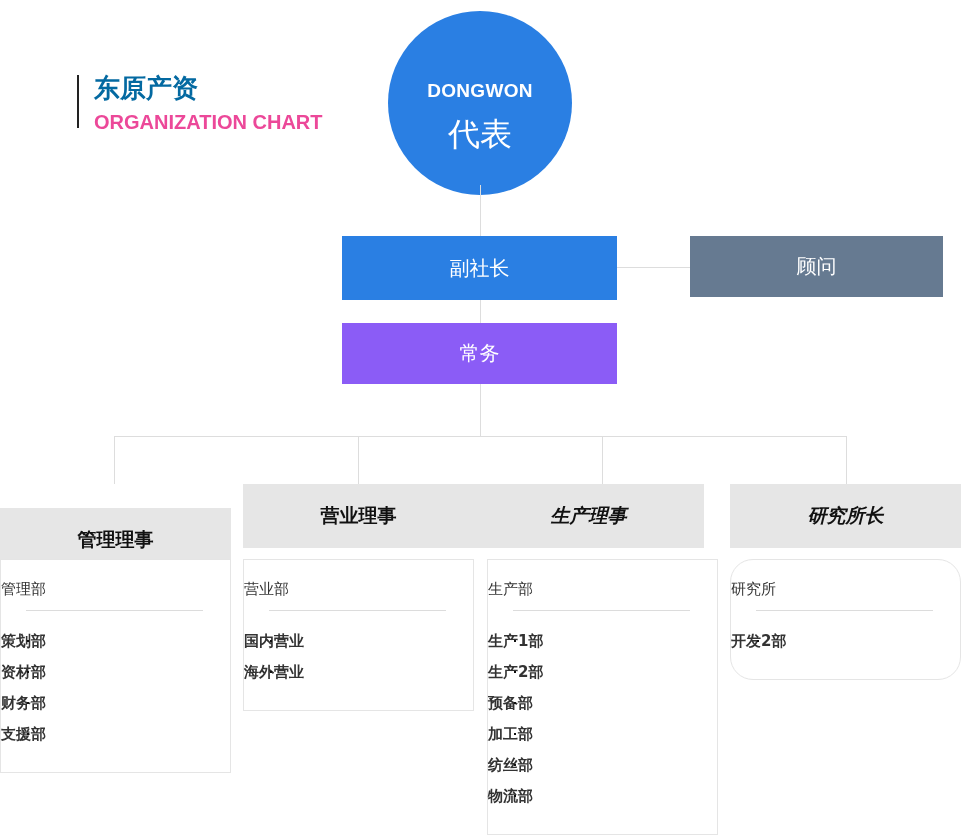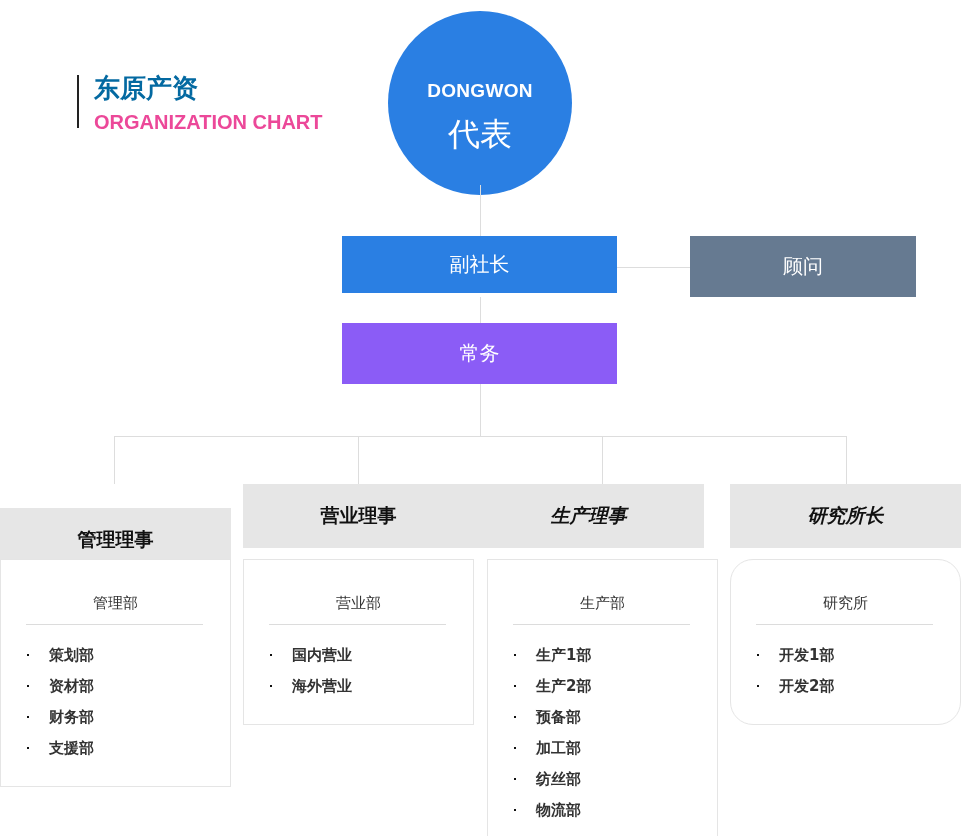--- a/index.html
+++ b/index.html
@@ -10,31 +10,31 @@
     .header-title { position: absolute; left: 94px; top: 72px; font-size: 26px; font-weight: bold; color: #0369a1; letter-spacing: 0px; line-height: 32px; }
     .header-sub { position: absolute; left: 94px; top: 110px; font-family: "Liberation Sans", sans-serif; font-size: 20px; font-weight: bold; color: #ec4899; line-height: 24px; letter-spacing: 0px; }
 
     .circle { position: absolute; left: 388px; top: 11px; width: 184px; height: 184px; border-radius: 50%; background: #2a7fe3; color: #fff; text-align: center; }
     .circle-en { position: absolute; left: 0; right: 0; top: 69px; font-family: "Liberation Sans", sans-serif; font-size: 19px; font-weight: bold; line-height: 22px; letter-spacing: 0.3px; }
     .circle-cn { position: absolute; left: 0; right: 0; top: 103px; font-size: 32px; line-height: 40px; }
 
     .line { position: absolute; background: #dddddd; }
 
     .box { position: absolute; display: flex; align-items: center; justify-content: center; color: #fff; font-size: 20px; }
-    .box-vp { left: 342px; top: 236px; width: 275px; height: 57px; background: #2a7fe3; }
-    .box-adv { left: 690px; top: 236px; width: 226px; height: 61px; background: #667a91; }
+    .box-vp { left: 342px; top: 236px; width: 275px; height: 64px; background: #2a7fe3; }
+    .box-adv { left: 690px; top: 236px; width: 253px; height: 61px; background: #667a91; }
     .box-ed { left: 342px; top: 323px; width: 275px; height: 61px; background: #8b5cf6; }
 
     .dir { position: absolute; top: 484px; width: 231px; height: 64px; background: #e6e6e6; display: flex; align-items: center; justify-content: center; font-size: 19px; font-weight: bold; color: #111; }
 
     .dept { position: absolute; top: 559px; width: 231px; border: 1px solid #e5e5e5; background: #fff; }
-    .dept-title { text-align: center; font-size: 15px; color: #333; line-height: 20px; margin-top: 33px; }
+    .dept-title { font-size: 15px; color: #333; line-height: 20px; margin-top: 19px; }
     .dept-rule { height: 1px; background: #dcdcdc; margin: 11px 27px 0 25px; }
     .dept-list { list-style: none; margin-top: 20px; padding-bottom: 17px; }
-    .dept-item { position: relative; font-size: 15px; color: #333; font-weight: bold; line-height: 20px; height: 31px; padding-left: 48px; }
+    .dept-item { position: relative; font-size: 15px; color: #333; font-weight: bold; line-height: 20px; height: 31px; }
     .dept-item .dot { position: absolute; left: 26px; top: 9px; width: 2px; height: 2px; background: #111; }
   </style>
 </head>
 <body>
 
 <div class="header-bar"></div>
 <div class="header-title">东原产资</div>
 <div class="header-sub">ORGANIZATION CHART</div>
 
 <div class="circle">
@@ -105,16 +105,15 @@
     <li class="dept-item"><span class="dot"></span><span>加工部</span></li>
     <li class="dept-item"><span class="dot"></span><span>纺丝部</span></li>
     <li class="dept-item"><span class="dot"></span><span>物流部</span></li>
   </ul>
 </div>
 
 <div class="dept" style="left:730px;border-radius:23px;">
   <div class="dept-title">研究所</div>
   <div class="dept-rule"></div>
   <ul class="dept-list">
-    <li class="dept-item"><span class="dot"></span><span>开发1部</span></li>
     <li class="dept-item"><span class="dot"></span><span>开发2部</span></li>
   </ul>
 </div>
 
 </body></html>

